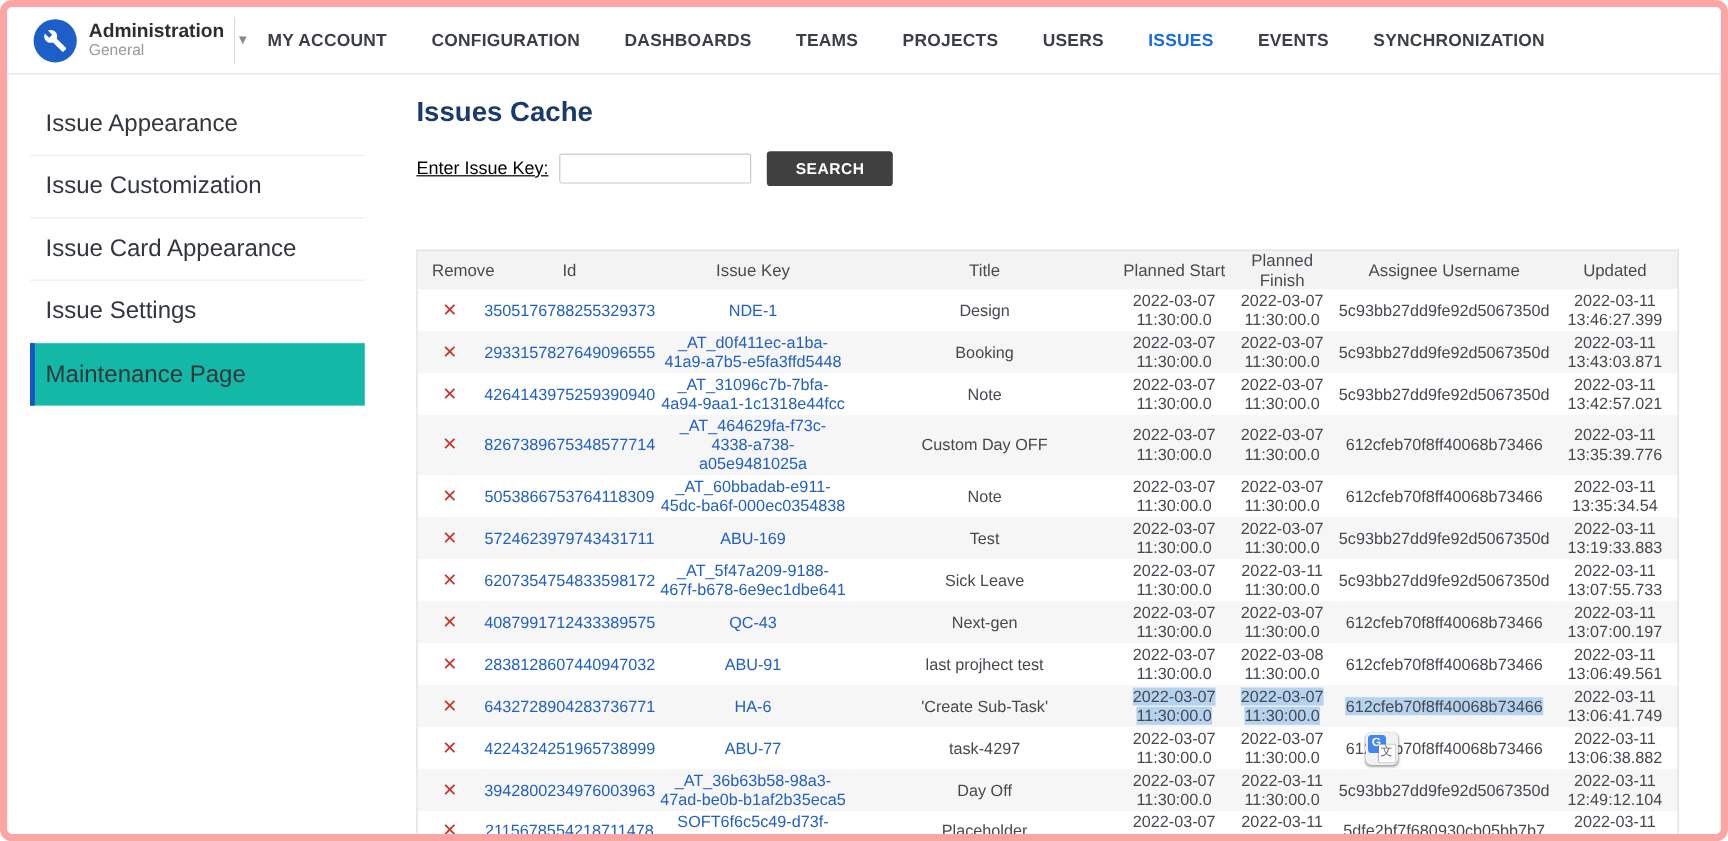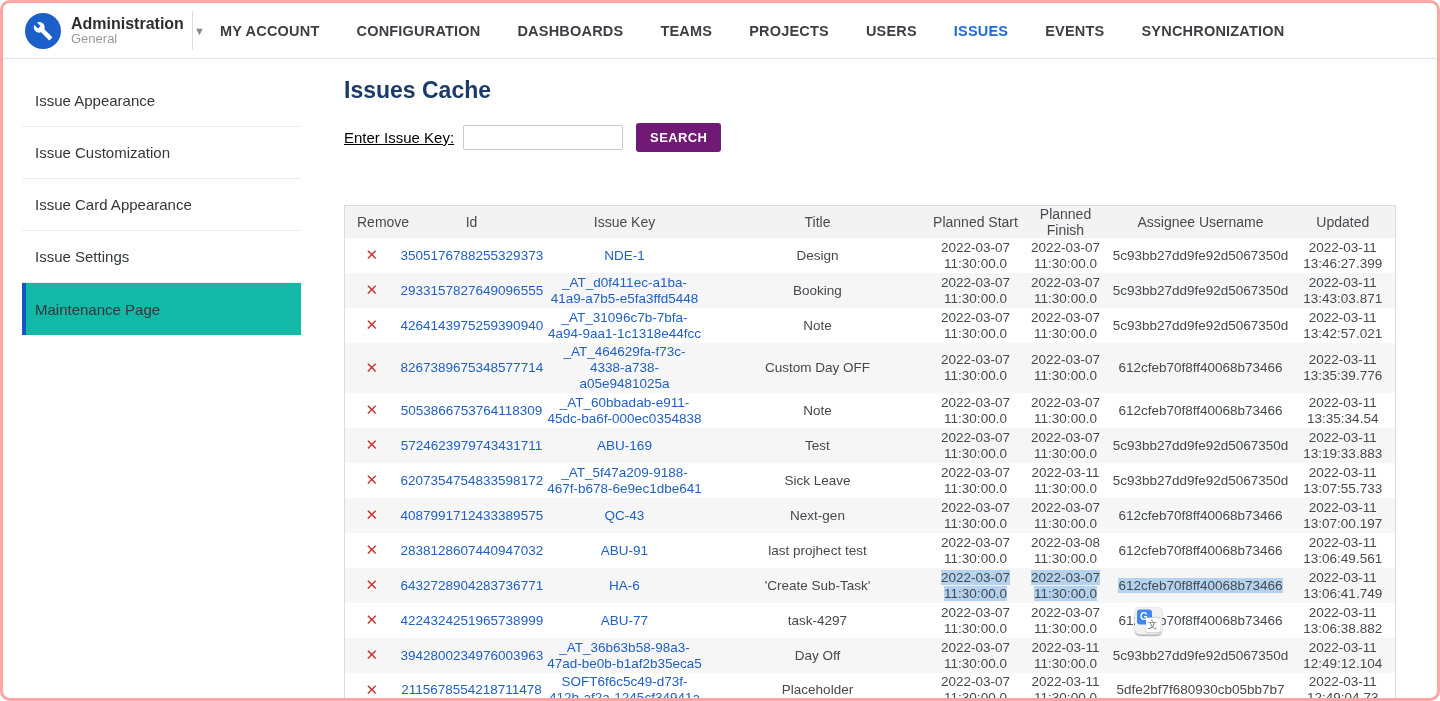--- a/index.html
+++ b/index.html
@@ -1,49 +1,49 @@
 <!DOCTYPE html>
 <html><head>
 <meta charset="utf-8">
 <style>
   * { margin:0; padding:0; box-sizing:border-box; }
   html,body { background:#ffffff; font-family:"Liberation Sans", sans-serif; }
   .frame {
     width:1440px; height:701px; background:#fff;
-    border:3px solid #fca5a5; border-radius:10px; overflow:hidden; position:relative;
+    border:6px solid #fca5a5; border-radius:10px; overflow:hidden; position:relative;
   }
   
   .topbar { height:56px; display:flex; align-items:center; border-bottom:1px solid #e4e4e4; background:#fff; }
   .brand { display:flex; align-items:center; padding-left:22px; width:190px; flex:0 0 190px; height:100%; position:relative; }
   .brand-divider { position:absolute; right:0; top:8px; bottom:8px; width:1px; background:#ddd; }
   .logo-circle { width:36px; height:36px; border-radius:50%; background:#1d5fc8; display:flex; align-items:center; justify-content:center; flex:0 0 36px; }
   .logo-circle svg { width:20px; height:20px; fill:#fff; transform:rotate(0deg); }
   .brand-text { margin-left:10px; line-height:1.1; }
   .brand-title { font-size:16px; font-weight:bold; color:#2e2e2e; }
   .brand-sub { font-size:13px; color:#9a9a9a; }
   .brand-caret { margin-left:10px; color:#8a8a8a; font-size:11px; }
   .topnav { display:flex; align-items:center; gap:37px; padding-left:27px; }
   .nav-item { font-size:14.5px; font-weight:600; letter-spacing:0.2px; color:#3b3f44; cursor:pointer; white-space:nowrap; }
   .nav-item.active { color:#1b6be0; }
   
   .page-body { display:flex; height:644px; }
   .sidebar { width:310px; flex:0 0 310px; padding-top:16px; }
   .side-item { margin:0 12px 0 19px; padding-left:13px; height:52px; display:flex; align-items:center;
-               font-size:15px; color:#33373c; cursor:pointer; }
+               font-size:20px; color:#33373c; cursor:pointer; }
   .side-item:not(.active) { border-bottom:1px solid #ededed; }
   .side-item.active { background:#14b8a6; border-left:4px solid #1456c4; padding-left:9px; border-bottom:none; }
   
   .main { flex:1; padding:16px 48px 0 31px; }
   .page-title { font-size:23px; font-weight:600; color:#1a3a6b; margin-top:2px; }
   .controls { display:flex; align-items:center; margin-top:19px; }
   .search-label { font-size:15px; color:#000000; margin-right:9px;text-decoration:underline; }
   .search-input { width:160px; height:25px; border:1px solid #c9c9c9; border-radius:2px; font-size:13px; padding:0 6px; outline:none; }
   .btn { border:none; color:#fff; font-weight:bold; font-size:13px; letter-spacing:0.4px; border-radius:3px; cursor:pointer;
          font-family:"Liberation Sans", sans-serif; }
-  .btn-search { background:#701a75; height:29px; padding:0 14px; margin-left:13px; }
+  .btn-search { background:#404040; height:29px; padding:0 24px; margin-left:13px; }
   .btn-worklog { background:#1b63d6; height:30px; padding:0 18px; margin-left:auto; }
   
   .table-wrap { margin-top:53px; }
   table { border-collapse:collapse; width:1051px; border:1px solid #dcdcdc; table-layout:fixed; }
   th { background:#f3f3f3; font-weight:400; font-size:14px; color:#474b50; height:28px; text-align:center; padding:0 2px; }
   th.col-0 { text-align:left; padding-left:12px; }
   td { font-size:13.5px; color:#45494e; text-align:center; height:35px; padding:1px 2px; line-height:16px; }
   tr.even td { background:#f6f6f6; }
   .col-0{width:54px;} .col-1{width:146px;} .col-2{width:160px;} .col-3{width:226px;}
   .col-4{width:90px;} .col-5{width:90px;} .col-6{width:180px;} .col-7{width:105px;}

